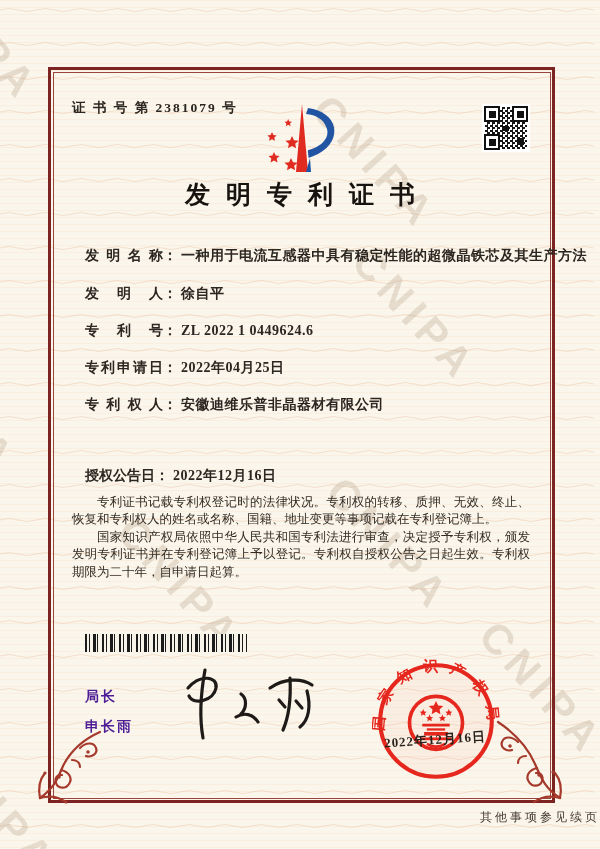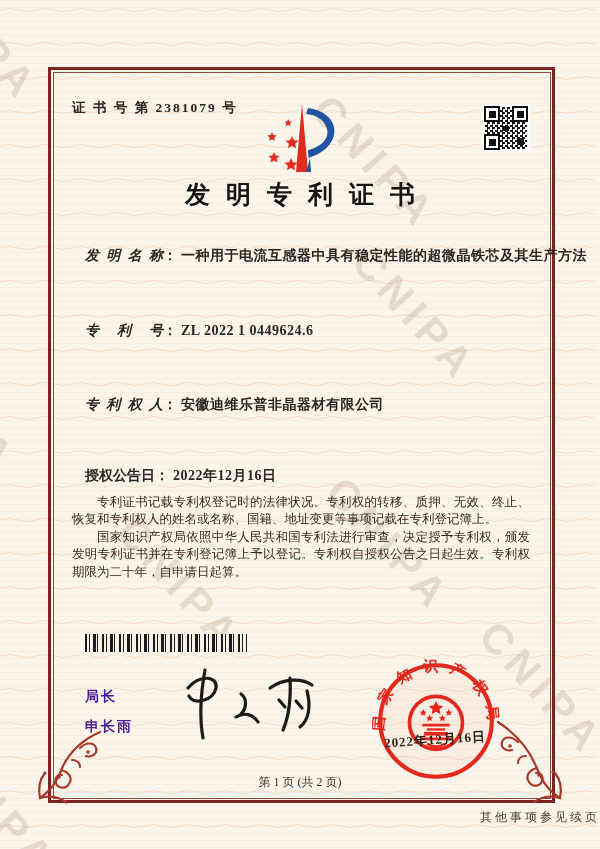--- a/index.html
+++ b/index.html
@@ -27,21 +27,21 @@
     background:repeating-conic-gradient(#161616 0% 25%,rgba(0,0,0,0) 0% 50%) 0 0/5px 5px;}
   .finder{position:absolute;width:12px;height:12px;border:2.5px solid #111;background:#fff;}
   .finder::after{content:"";position:absolute;inset:2.5px;background:#111;}
   .f-tl{left:2px;top:2px;} .f-tr{right:2px;top:2px;} .f-bl{left:2px;bottom:2px;}
   .blob{position:absolute;background:#111;}
   .title{position:absolute;left:0;top:178px;width:600px;text-align:center;
     font-size:25px;font-weight:bold;letter-spacing:16px;text-indent:16px;color:#17130f;z-index:3;}
   
   .row{position:absolute;left:85px;width:460px;font-size:14px;font-weight:bold;
     color:#2b2620;white-space:nowrap;z-index:3;}
-  .lbl{display:inline-block;width:78px;text-align:justify;text-align-last:justify;vertical-align:top;font-style:italic;}
+  .lbl{display:inline-block;width:78px;text-align:justify;text-align-last:justify;vertical-align:top;}
   .colon{display:inline-block;margin-right:4px;}
   .val{letter-spacing:.5px;}
   .grant2{position:absolute;left:320px;top:0;}
   
   .bodytext{position:absolute;left:72px;top:494px;width:458px;font-size:12.5px;
     line-height:17.4px;color:#332c24;text-align:justify;z-index:3;}
   .bodytext p{margin:0;text-indent:2em;}
   
   .barcode{position:absolute;left:85px;top:634px;width:162px;height:18px;background:#f8f3e8;z-index:3;
     background-image:repeating-linear-gradient(90deg,
@@ -166,22 +166,28 @@
     <div class="finder f-bl"></div>
     <div class="blob" style="right:6px;bottom:7px;width:7px;height:7px"></div>
     <div class="blob" style="left:21px;top:22px;width:6px;height:5px"></div>
   </div>
 
   <div class="title">发明专利证书</div>
 
   <div class="row" style="top:247px">
     <span class="lbl">发明名称</span><span class="colon">：</span><span class="val">一种用于电流互感器中具有稳定性能的超微晶铁芯及其生产方法</span>
   </div>
+  <div class="row" style="top:285px">
+    <span class="lbl">发明人</span><span class="colon">：</span><span class="val">徐自平</span>
+  </div>
   <div class="row" style="top:322px">
     <span class="lbl">专利号</span><span class="colon">：</span><span class="val">ZL 2022 1 0449624.6</span>
+  </div>
+  <div class="row" style="top:359px">
+    <span class="lbl">专利申请日</span><span class="colon">：</span><span class="val">2022年04月25日</span>
   </div>
   <div class="row" style="top:396px">
     <span class="lbl">专利权人</span><span class="colon">：</span><span class="val">安徽迪维乐普非晶器材有限公司</span>
   </div>
   <div class="row" style="top:467px">
     <span>授权公告日</span><span class="colon">：</span><span class="val">2022年12月16日</span>
   </div>
 
   <div class="bodytext">
     <p>专利证书记载专利权登记时的法律状况。专利权的转移、质押、无效、终止、恢复和专利权人的姓名或名称、国籍、地址变更等事项记载在专利登记簿上。</p>
@@ -224,16 +230,15 @@
       <path d="M14,-13 l1.2,2.5 2.7,.3 -2,1.8 .5,2.7 -2.4,-1.3 -2.4,1.3 .5,-2.7 -2,-1.8 2.7,-.3 Z"></path>
       <rect x="-15" y="3" width="30" height="3"></rect>
       <rect x="-10" y="8" width="20" height="2.5"></rect>
       <rect x="-13" y="12" width="26" height="4"></rect>
       <rect x="-17" y="18" width="34" height="3"></rect>
       <path d="M-10,25 q10,6 20,0" fill="none" stroke="#e5271d" stroke-width="3"></path>
     </g>
   </svg>
   <div class="seal-date">2022年12月16日</div>
 
-  <div class="pageno">第 1 页 (共 2 页)</div>
   <div class="note">其他事项参见续页</div>
 
 </div>
 
 </body></html>

